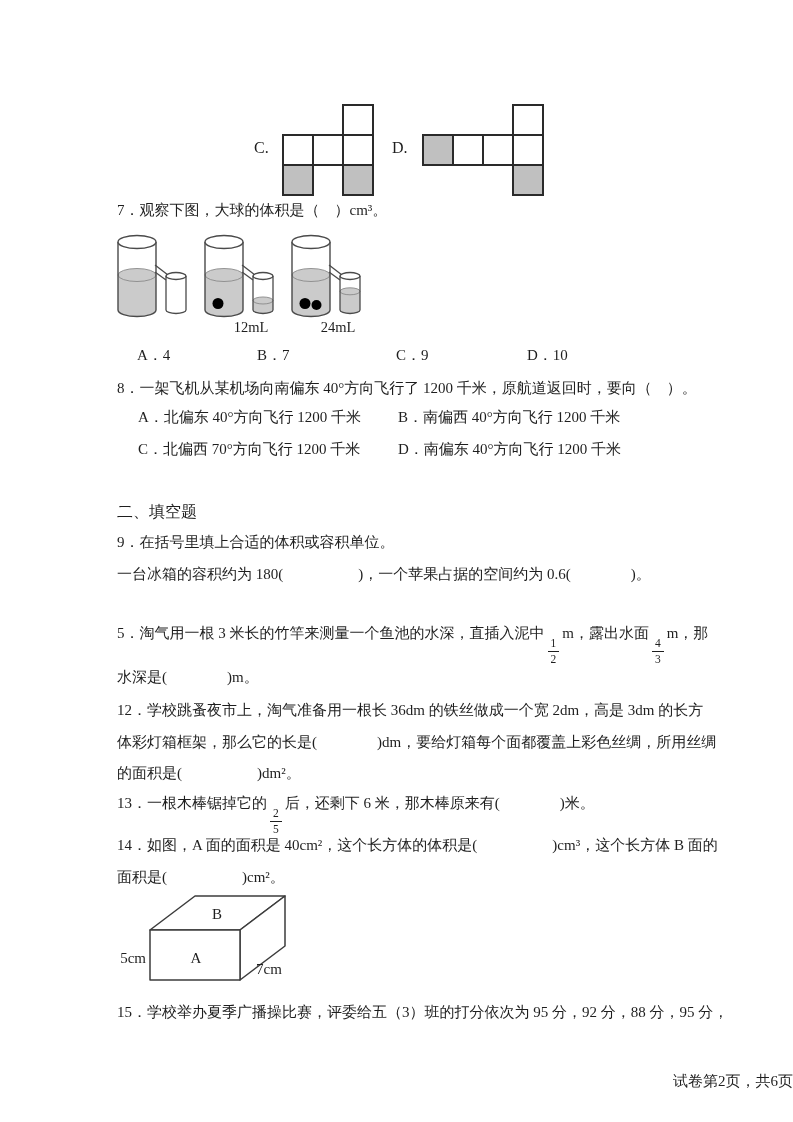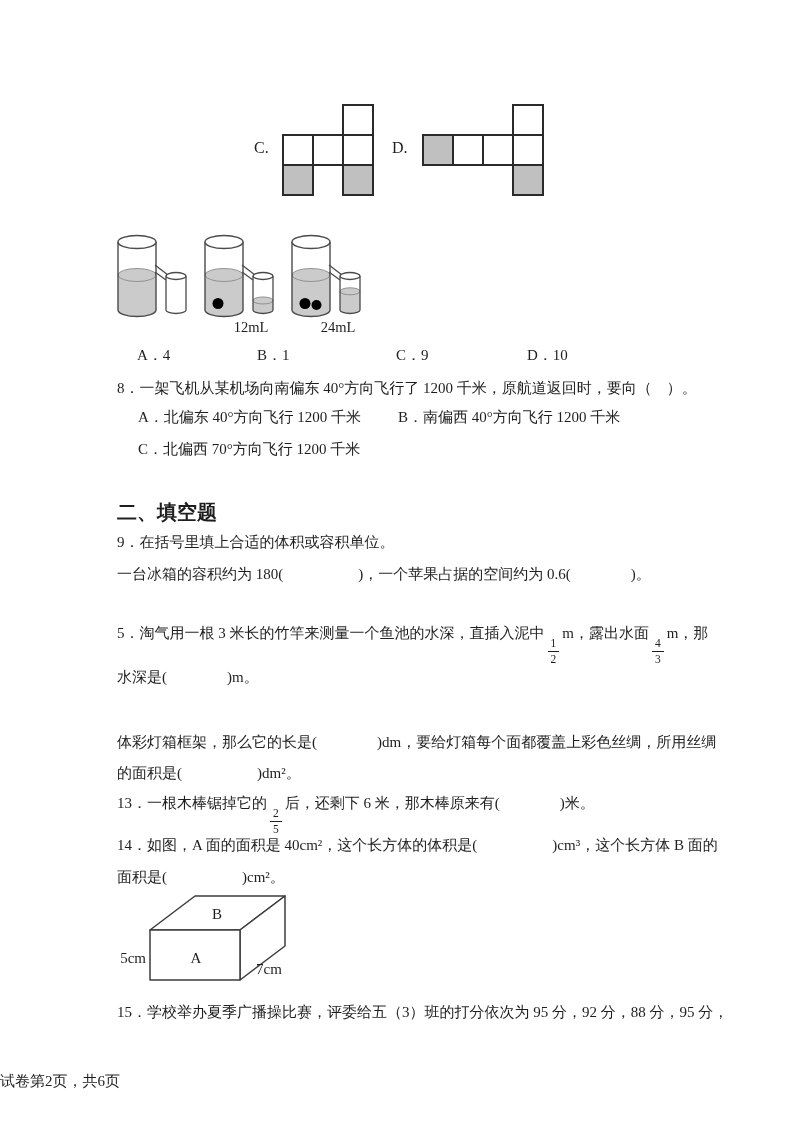--- a/index.html
+++ b/index.html
@@ -3,28 +3,28 @@
 <meta charset="utf-8">
 <style>
   html,body{margin:0;padding:0;background:#ffffff;}
   .page{
     position:relative;width:793px;height:1122px;background:#ffffff;
     font-family:"Liberation Serif","DejaVu Serif",serif;
     color:#1e1e1e;font-size:15px;overflow:hidden;
   }
   .line{position:absolute;white-space:nowrap;line-height:22px;}
   .opt{position:absolute;white-space:nowrap;line-height:20px;}
-  .sec{font-weight:bold;font-size:20px;}
+  .sec{font-weight:normal;font-size:16px;}
   .netlabel{position:absolute;font-size:16px;line-height:18px;}
   .fig{position:absolute;}
   .frac{display:inline-flex;flex-direction:column;align-items:center;vertical-align:-9px;
         line-height:1;font-size:11.5px;margin:0 3px;text-align:center;}
   .frac .fn{padding:0 3px 1.5px;border-bottom:1px solid #1e1e1e;}
   .frac .fd{padding-top:1.5px;}
-  .footer{position:absolute;left:0;right:0;text-align:left;font-size:15px;}
+  .footer{position:absolute;left:0;right:0;text-align:right;font-size:15px;}
   svg text{font-family:"Liberation Serif","DejaVu Serif",serif;fill:#1e1e1e;}
   .face{fill:#ffffff;stroke:#3c3c3c;stroke-width:1.5;stroke-linejoin:round;}
 </style>
 </head>
 <body>
 
 <div class="page">
 
   <span class="netlabel" style="left:254px;top:139px">C.</span>
   <svg id="net-c" class="fig" style="left:281px;top:103px" width="95" height="95" viewBox="0 0 95 95">
@@ -38,20 +38,21 @@
   <span class="netlabel" style="left:392px;top:139px">D.</span>
   <svg id="net-d" class="fig" style="left:421px;top:103px" width="125" height="95" viewBox="0 0 125 95">
       <rect x="92" y="2" width="30" height="30" fill="#ffffff" stroke="#2a2a2a" stroke-width="2"></rect>
       <rect x="2" y="32" width="30" height="30" fill="#c0c0c0" stroke="#2a2a2a" stroke-width="2"></rect>
       <rect x="32" y="32" width="30" height="30" fill="#ffffff" stroke="#2a2a2a" stroke-width="2"></rect>
       <rect x="62" y="32" width="30" height="30" fill="#ffffff" stroke="#2a2a2a" stroke-width="2"></rect>
       <rect x="92" y="32" width="30" height="30" fill="#ffffff" stroke="#2a2a2a" stroke-width="2"></rect>
       <rect x="92" y="62" width="30" height="30" fill="#c0c0c0" stroke="#2a2a2a" stroke-width="2"></rect>
     </svg>
 
+  <div class="line" style="left:117px;top:199px">7．观察下图，大球的体积是（　）cm³。</div>
   <svg id="fig-cylinders" class="fig" style="left:108px;top:226px" width="300" height="112" viewBox="0 0 300 112">
       <path d="M10 16 L10 84 A19 6.5 0 0 0 48 84 L48 16 A19 6.5 0 0 0 10 16 Z" fill="#ffffff"></path>
       <path d="M10 49 L10 84 A19 6.5 0 0 0 48 84 L48 49 Z" fill="#cbcbcb"></path>
       <ellipse cx="29" cy="49" rx="19" ry="6.5" fill="#cbcbcb" stroke="#8a8a8a" stroke-width="0.9"></ellipse>
       <path d="M47 39 L60 49" stroke="#4a4a4a" stroke-width="1.3" fill="none"></path>
       <path d="M47 46 L58 54" stroke="#4a4a4a" stroke-width="1.3" fill="none"></path>
       <path d="M10 16 L10 84 A19 6.5 0 0 0 48 84 L48 16" fill="none" stroke="#4a4a4a" stroke-width="1.4"></path>
       <ellipse cx="29" cy="16" rx="19" ry="6.5" fill="#ffffff" stroke="#4a4a4a" stroke-width="1.4"></ellipse>
       <path d="M58 50 L58 84 A10 3.5 0 0 0 78 84 L78 50 A10 3.5 0 0 0 58 50 Z" fill="#ffffff"></path>
       <path d="M58 50 L58 84 A10 3.5 0 0 0 78 84 L78 50" fill="none" stroke="#4a4a4a" stroke-width="1.3"></path>
@@ -80,46 +81,48 @@
       <path d="M184 16 L184 84 A19 6.5 0 0 0 222 84 L222 16" fill="none" stroke="#4a4a4a" stroke-width="1.4"></path>
       <ellipse cx="203" cy="16" rx="19" ry="6.5" fill="#ffffff" stroke="#4a4a4a" stroke-width="1.4"></ellipse>
       <path d="M232 50 L232 84 A10 3.5 0 0 0 252 84 L252 50 A10 3.5 0 0 0 232 50 Z" fill="#ffffff"></path>
       <path d="M232 65.3 L232 84 A10 3.5 0 0 0 252 84 L252 65.3 Z" fill="#cbcbcb"></path>
       <ellipse cx="242" cy="65.3" rx="10" ry="3.5" fill="#cbcbcb" stroke="#8a8a8a" stroke-width="0.9"></ellipse>
       <path d="M232 50 L232 84 A10 3.5 0 0 0 252 84 L252 50" fill="none" stroke="#4a4a4a" stroke-width="1.3"></path>
       <ellipse cx="242" cy="50" rx="10" ry="3.5" fill="none" stroke="#4a4a4a" stroke-width="1.3"></ellipse>
       <text x="230" y="106" text-anchor="middle" font-size="14.5">24mL</text>
     </svg>
   <span class="opt" style="left:137px;top:345px">A．4</span>
-  <span class="opt" style="left:257px;top:345px">B．1</span>
+  <span class="opt" style="left:257px;top:345px">B．7</span>
   <span class="opt" style="left:396px;top:345px">C．9</span>
   <span class="opt" style="left:527px;top:345px">D．10</span>
 
   <div class="line" style="left:117px;top:377px">8．一架飞机从某机场向南偏东 40°方向飞行了 1200 千米，原航道返回时，要向（　）。</div>
   <span class="opt" style="left:138px;top:407px">A．北偏东 40°方向飞行 1200 千米</span>
   <span class="opt" style="left:398px;top:407px">B．南偏西 40°方向飞行 1200 千米</span>
   <span class="opt" style="left:138px;top:439px">C．北偏西 70°方向飞行 1200 千米</span>
+  <span class="opt" style="left:398px;top:439px">D．南偏东 40°方向飞行 1200 千米</span>
 
   <div class="line sec" style="left:117px;top:501px">二、填空题</div>
 
   <div class="line" style="left:117px;top:531px">9．在括号里填上合适的体积或容积单位。</div>
   <div class="line" style="left:117px;top:563px">一台冰箱的容积约为 180(　　　　　)，一个苹果占据的空间约为 0.6(　　　　)。</div>
 
 
   <div class="line" style="left:117px;top:622px">
     <span>5．淘气用一根 3 米长的竹竿来测量一个鱼池的水深，直插入泥中</span><span class="frac">
         <span class="fn">1</span>
         <span class="fd">2</span>
       </span><span>m，露出水面</span><span class="frac">
         <span class="fn">4</span>
         <span class="fd">3</span>
       </span><span>m，那</span>
   </div>
   <div class="line" style="left:117px;top:666px">水深是(　　　　)m。</div>
 
+  <div class="line" style="left:117px;top:699px">12．学校跳蚤夜市上，淘气准备用一根长 36dm 的铁丝做成一个宽 2dm，高是 3dm 的长方</div>
   <div class="line" style="left:117px;top:762px">的面积是(　　　　　)dm²。</div>
   <div class="line" style="left:117px;top:731px">体彩灯箱框架，那么它的长是(　　　　)dm，要给灯箱每个面都覆盖上彩色丝绸，所用丝绸</div>
 
   <div class="line" style="left:117px;top:792px">
     <span>13．一根木棒锯掉它的</span><span class="frac">
         <span class="fn">2</span>
         <span class="fd">5</span>
       </span><span>后，还剩下 6 米，那木棒原来有(　　　　)米。</span>
   </div>
 

